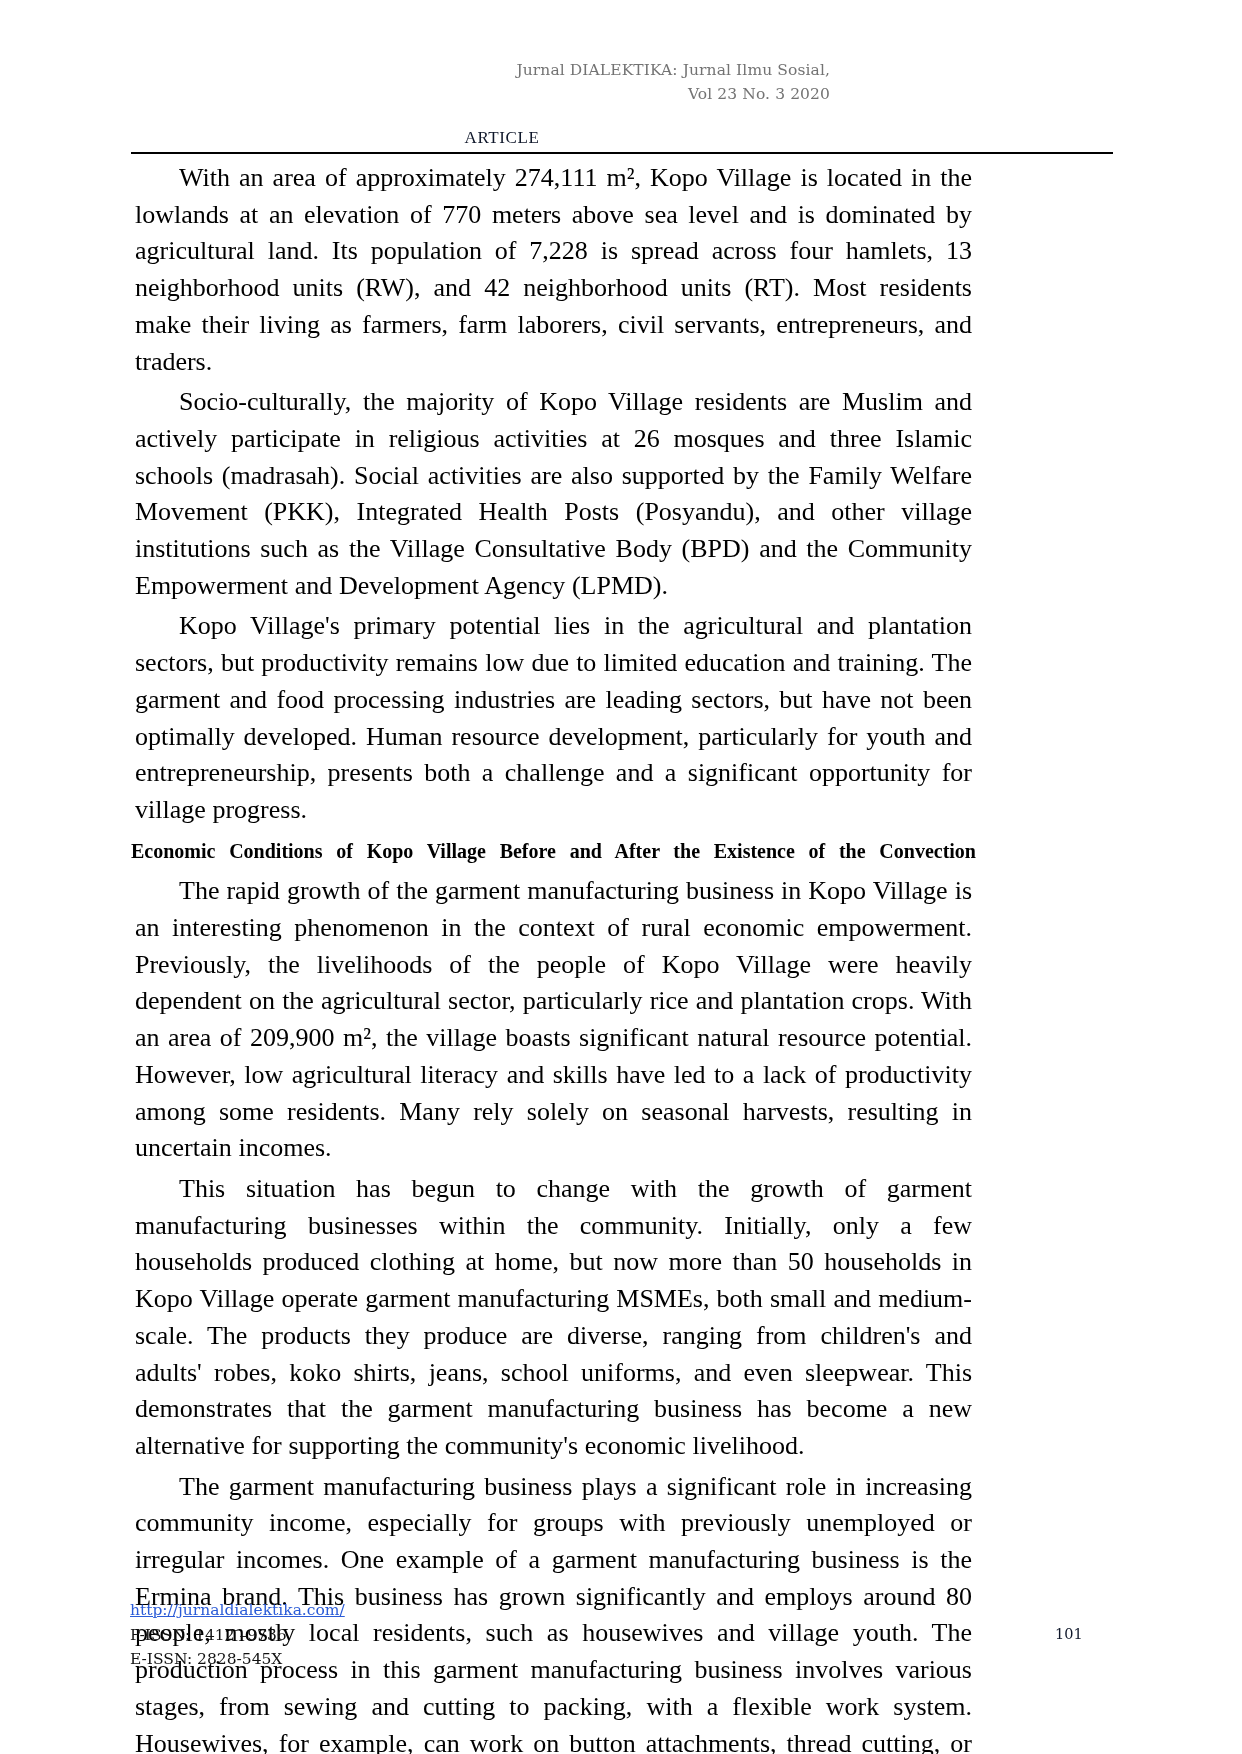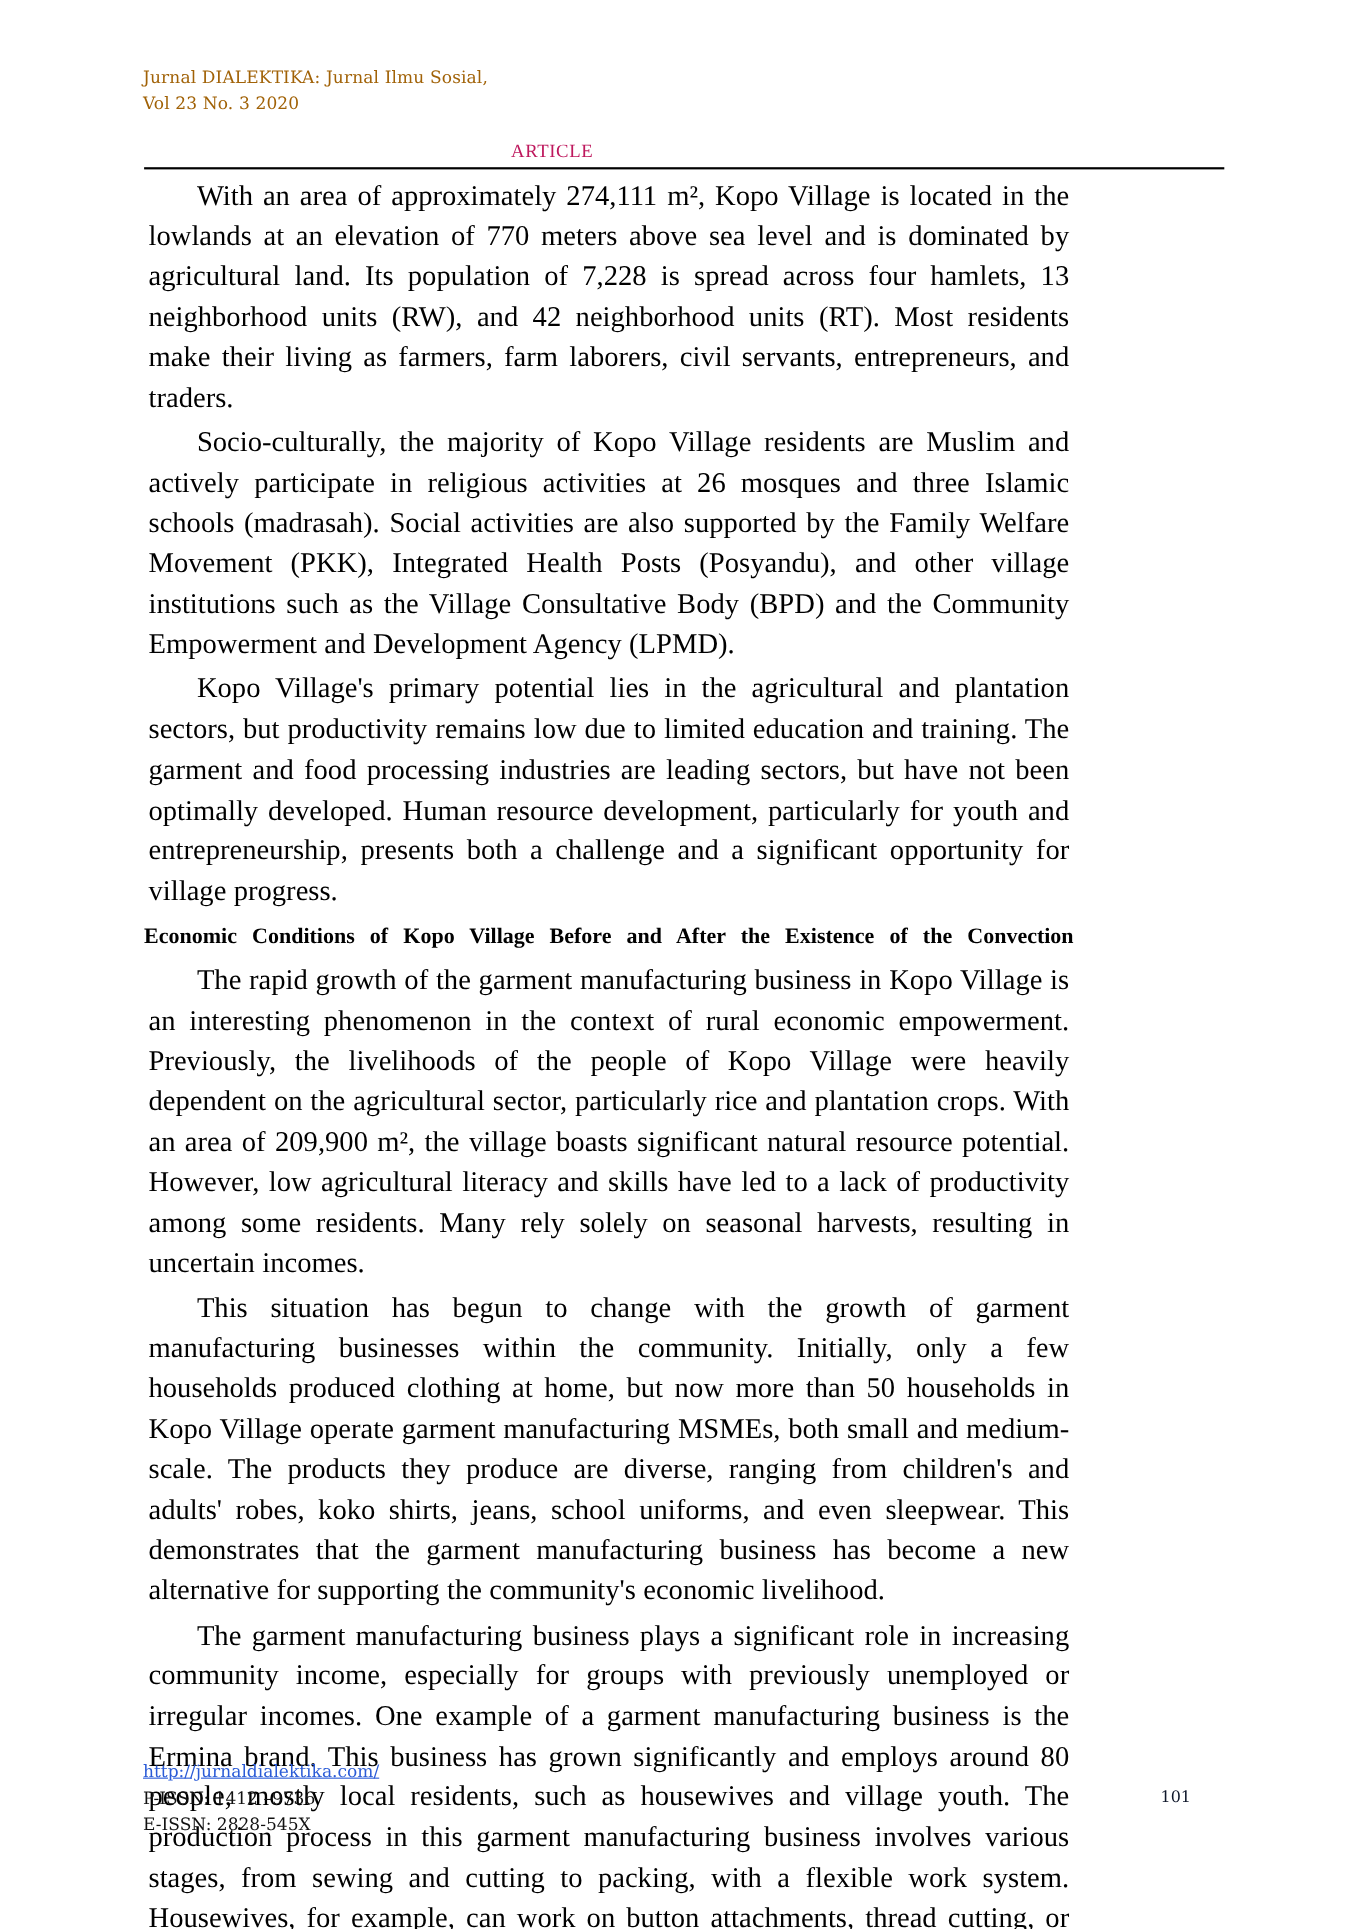--- a/index.html
+++ b/index.html
@@ -28,35 +28,36 @@
   
   .runhead {
     position: absolute;
     left: 130px;
     top: 58px;
     width: 700px;
     font-family: "DejaVu Serif", "Liberation Serif", serif;
     font-size: 15.5px;
     line-height: 24px;
     letter-spacing: 0.1px;
-    color: #a16207;
+    color: #737373;
+    text-align: right;
   }
   .runhead div { white-space: nowrap; }
 
   
   .article-label {
     position: absolute;
     left: 0;
     top: 128px;
     width: 1004px;
     text-align: center;
     font-family: "Liberation Serif", "DejaVu Serif", serif;
     font-size: 17px;
     letter-spacing: 0.6px;
-    color: #be185d;
+    color: #0f172a;
   }
   .top-rule {
     position: absolute;
     left: 131px;
     top: 152px;
     width: 982px;
     height: 0;
     border-top: 2.6px solid #000;
   }
 

